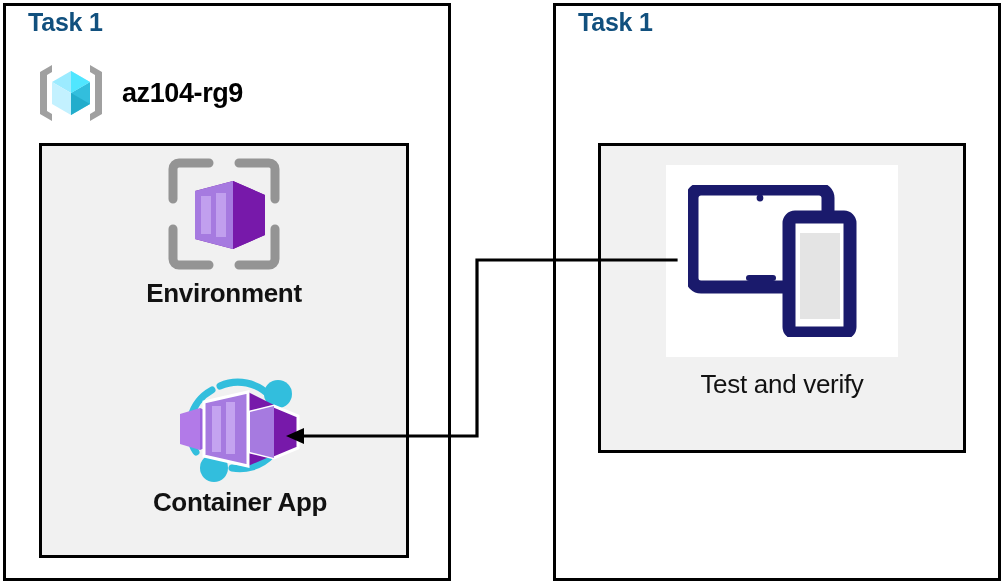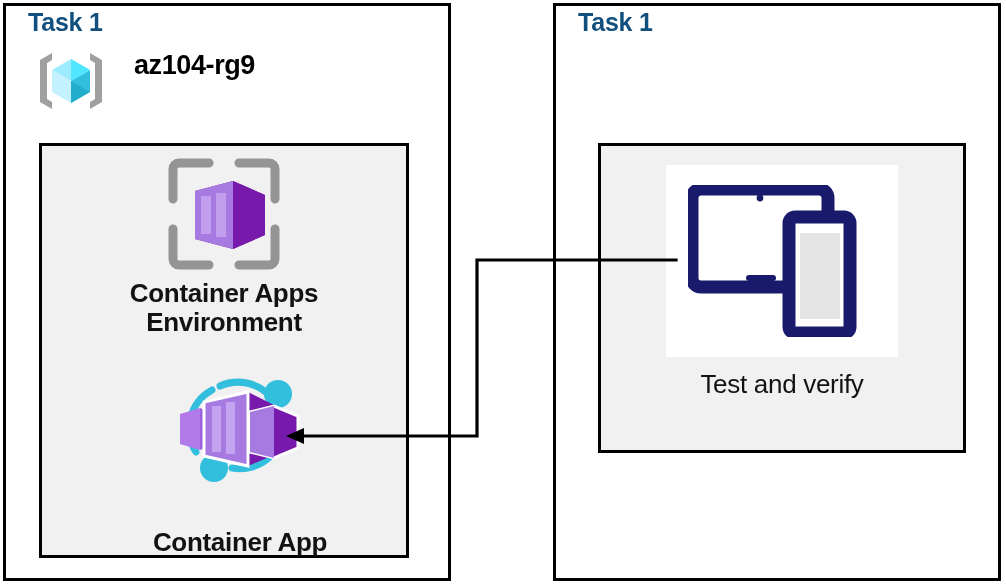--- a/index.html
+++ b/index.html
@@ -46,42 +46,42 @@
     border: 3px solid #000000;
     box-sizing: border-box;
   }
   #rg-group-box   { left: 39px;  top: 143px; width: 370px; height: 415px; }
   #test-group-box { left: 598px; top: 143px; width: 368px; height: 310px; }
 
   
   #resource-group-row {
     position: absolute;
     left: 36px;
-    top: 50px;
-    display: flex;
-    align-items: flex-start;
-    gap: 28px;
+    top: 62px;
+    display: flex;
+    align-items: center;
+    gap: 16px;
   }
   #resource-group-name {
     font-size: 27px;
     font-weight: bold;
     color: #000000;
     letter-spacing: -0.4px;
     white-space: nowrap;
   }
 
   
   .node {
     position: absolute;
     display: flex;
     flex-direction: column;
     align-items: center;
   }
   #cae-node { left: 39px; top: 155px; width: 370px; }
-  #ca-node  { left: 39px; top: 370px; width: 402px; gap: 40px; }
+  #ca-node  { left: 39px; top: 370px; width: 402px; }
 
   .node-label {
     font-size: 26px;
     font-weight: bold;
     color: #121212;
     text-align: center;
     line-height: 1.12;
     letter-spacing: -0.3px;
     margin-top: 6px;
   }
@@ -164,21 +164,20 @@
         </g>
 
         <path d="M30 36 L68 26 L100 40 L100 80 L68 94 L30 84 Z" fill="#7719aa"></path>
         <path d="M30 36 L68 26 L68 94 L30 84 Z" fill="#a67ae0"></path>
         <path d="M68 26 L100 40 L100 80 L68 94 Z" fill="#7719aa"></path>
         <rect x="36" y="41" width="10" height="38" fill="#c4a3f0" opacity="0.9"></rect>
         <rect x="51" y="38" width="10" height="44" fill="#c4a3f0" opacity="0.9"></rect>
       </svg>
     </span>
     <div class="node-label">
-      <div>Container Apps</div>
       <div>Environment</div>
     </div>
   </div>
 
   <div id="ca-node" class="node">
     <span>
       <svg class="icon-svg" width="132" height="112" viewBox="0 0 132 112" xmlns="http://www.w3.org/2000/svg">
 
         <path d="M22 82 A44 44 0 0 1 38 20" fill="none" stroke="#32bedd" stroke-width="7" stroke-linecap="round"></path>
         <path d="M46 16 A44 44 0 0 1 96 26" fill="none" stroke="#32bedd" stroke-width="7" stroke-linecap="round"></path>

